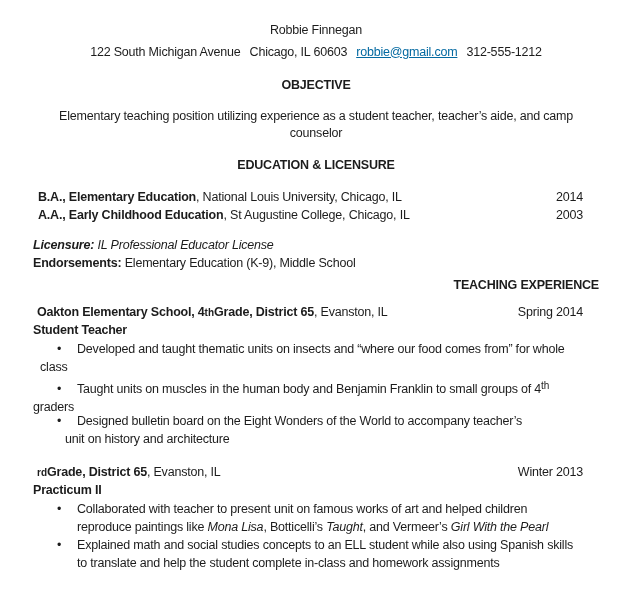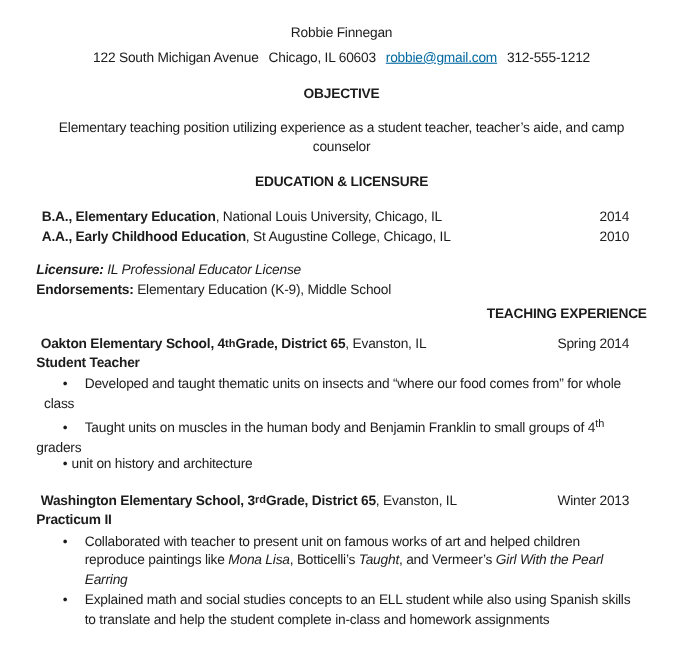--- a/index.html
+++ b/index.html
@@ -4,21 +4,21 @@
 <style>
   html, body { margin: 0; padding: 0; }
   body {
     width: 632px; height: 599px; overflow: hidden;
     background: #ffffff;
     font-family: "Liberation Sans", sans-serif;
     font-size: 12.5px;
     letter-spacing: -0.2px;
     color: #1c1c1c;
   }
-  .doc { padding: 22px 44px 0 33px; }
+  .doc { padding: 22px 33px 0 33px; }
   .line { line-height: 17.5px; white-space: nowrap; }
   .center { text-align: center; }
   .bold { font-weight: bold; }
   .it { font-style: italic; }
   sup.ord {
     font-size: 10px; letter-spacing: 0;
     vertical-align: 4.5px; line-height: 0;
   }
   .row { display: flex; }
   .year { margin-left: auto; padding-right: 16px; }
@@ -66,21 +66,21 @@
   <div class="line center bold edu-heading">EDUCATION &amp; LICENSURE</div>
 
   <div class="line row deg deg-first">
       <span class="bold">B.A., Elementary Education</span>
       <span>, National Louis University, Chicago, IL</span>
       <span class="year">2014</span>
     </div>
   <div class="line row deg">
       <span class="bold">A.A., Early Childhood Education</span>
       <span>, St Augustine College, Chicago, IL</span>
-      <span class="year">2010</span>
+      <span class="year">2003</span>
     </div>
 
   <div class="line lic-first"><span class="bold">Licensure:</span><span> IL Professional Educator License</span></div>
   <div class="line"><span class="bold">Endorsements:</span><span> Elementary Education (K-9), Middle School</span></div>
 
   <div class="line center bold exp-heading">TEACHING EXPERIENCE</div>
 
   <div class="line row job-head job1-head">
       <span class="bold">Oakton Elementary School, 4</span>
       <sup class="ord bold">th</sup>
@@ -89,32 +89,30 @@
       <span class="year">Spring 2014</span>
     </div>
   <div class="line bold">Student Teacher</div>
 
   <div class="line bl b-dev"><span class="bullet">•</span><span>Developed and taught thematic units on insects and “where our food comes from” for whole</span></div>
   <div class="line cont7">class</div>
 
   <div class="line bl b-taught"><span class="bullet">•</span><span>Taught units on muscles in the human body and Benjamin Franklin to small groups of 4</span><sup class="ord">th</sup></div>
   <div class="line cont0">graders</div>
 
-  <div class="line bl b-designed"><span class="bullet">•</span></div>
+  <div class="line bl b-designed"><span class="bullet">•</span><span>Designed bulletin board on the Eight Wonders of the World to accompany teacher’s</span></div>
   <div class="line cont32">unit on history and architecture</div>
 
   <div class="line row job-head job2-head">
-      <span class="bold">Washington Elementary School, 3</span>
       <sup class="ord bold">rd</sup>
       <span class="bold"> Grade, District 65</span>
       <span>, Evanston, IL</span>
       <span class="year">Winter 2013</span>
     </div>
   <div class="line bold">Practicum II</div>
 
   <div class="line bl b-collab"><span class="bullet">•</span><span>Collaborated with teacher to present unit on famous works of art and helped children</span></div>
   <div class="line cont44"><span>reproduce paintings like </span><span class="it">Mona Lisa</span><span>, Botticelli’s </span><span class="it">Taught</span><span>, and Vermeer’s </span><span class="it">Girl With the Pearl</span></div>
-  <div class="line cont44 it">Earring</div>
 
   <div class="line bl b-expl"><span class="bullet">•</span><span>Explained math and social studies concepts to an ELL student while also using Spanish skills</span></div>
   <div class="line cont44">to translate and help the student complete in-class and homework assignments</div>
 
 </div>
 
 </body></html>

